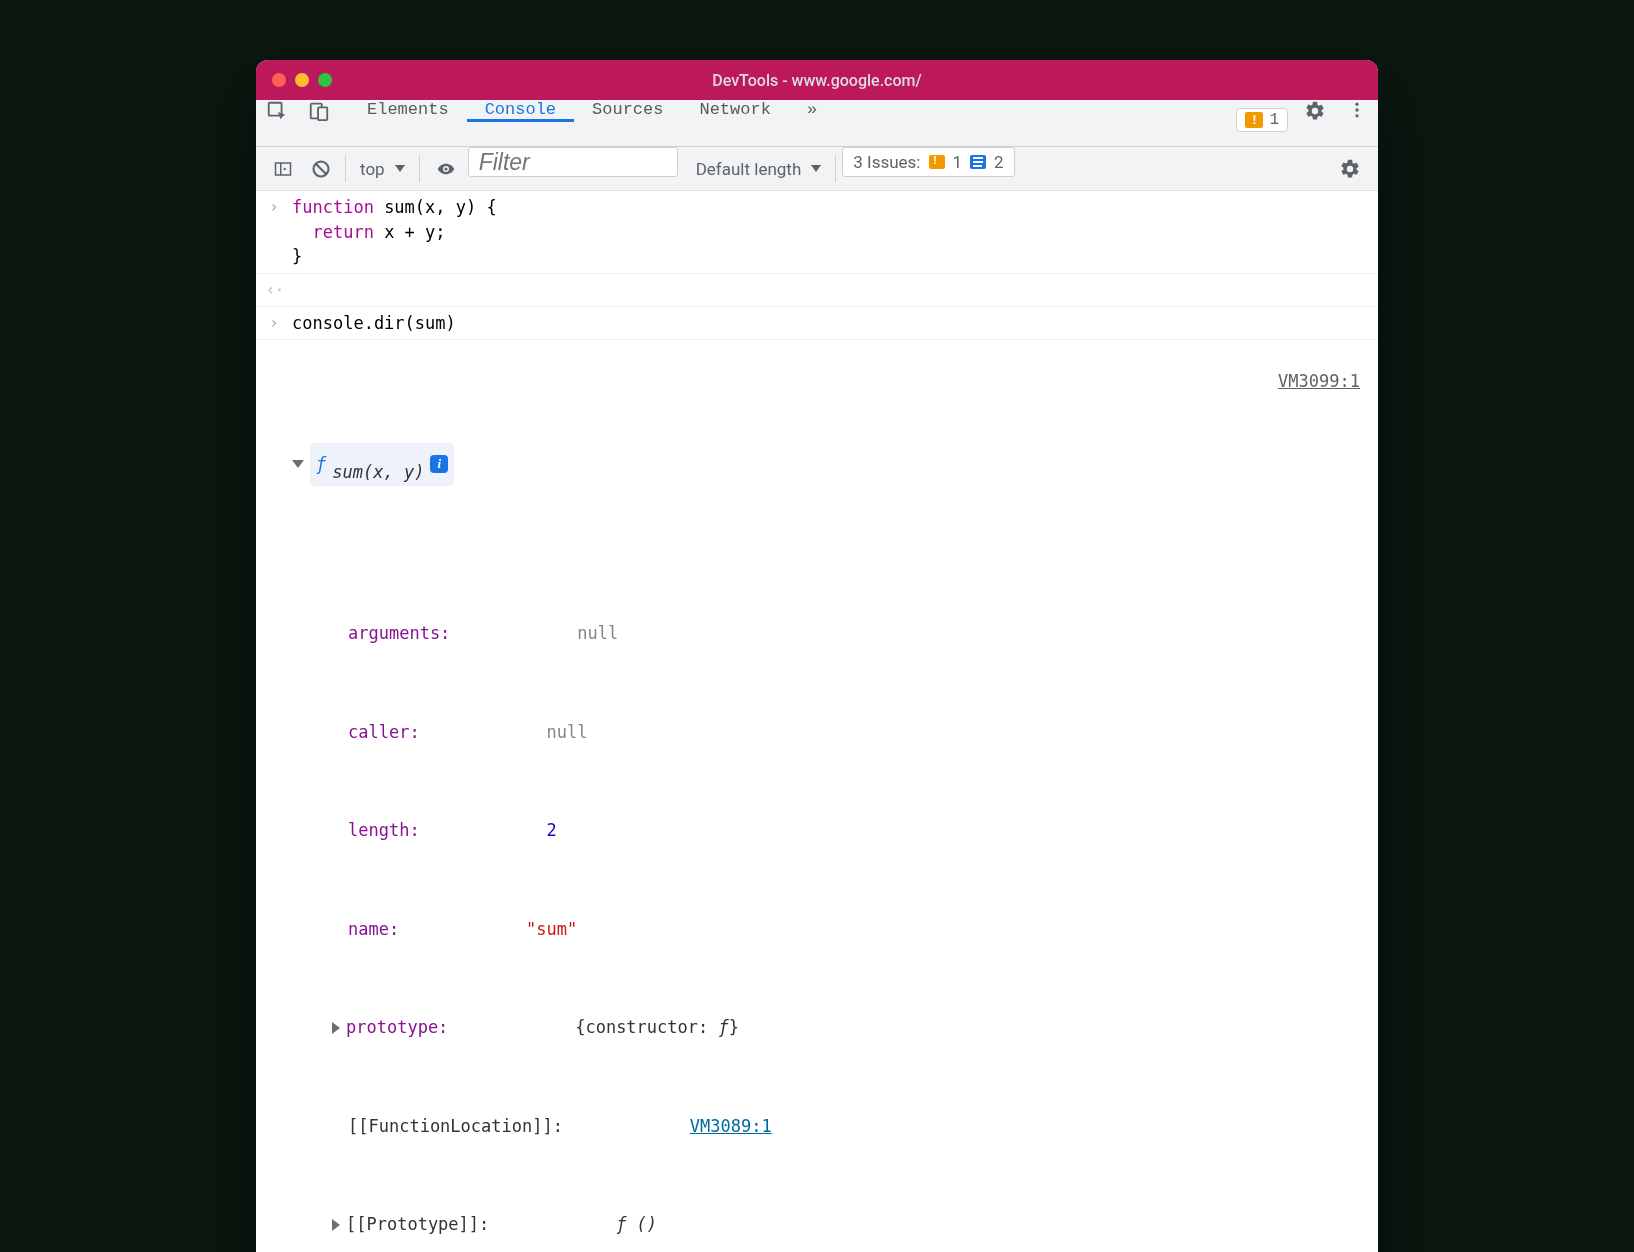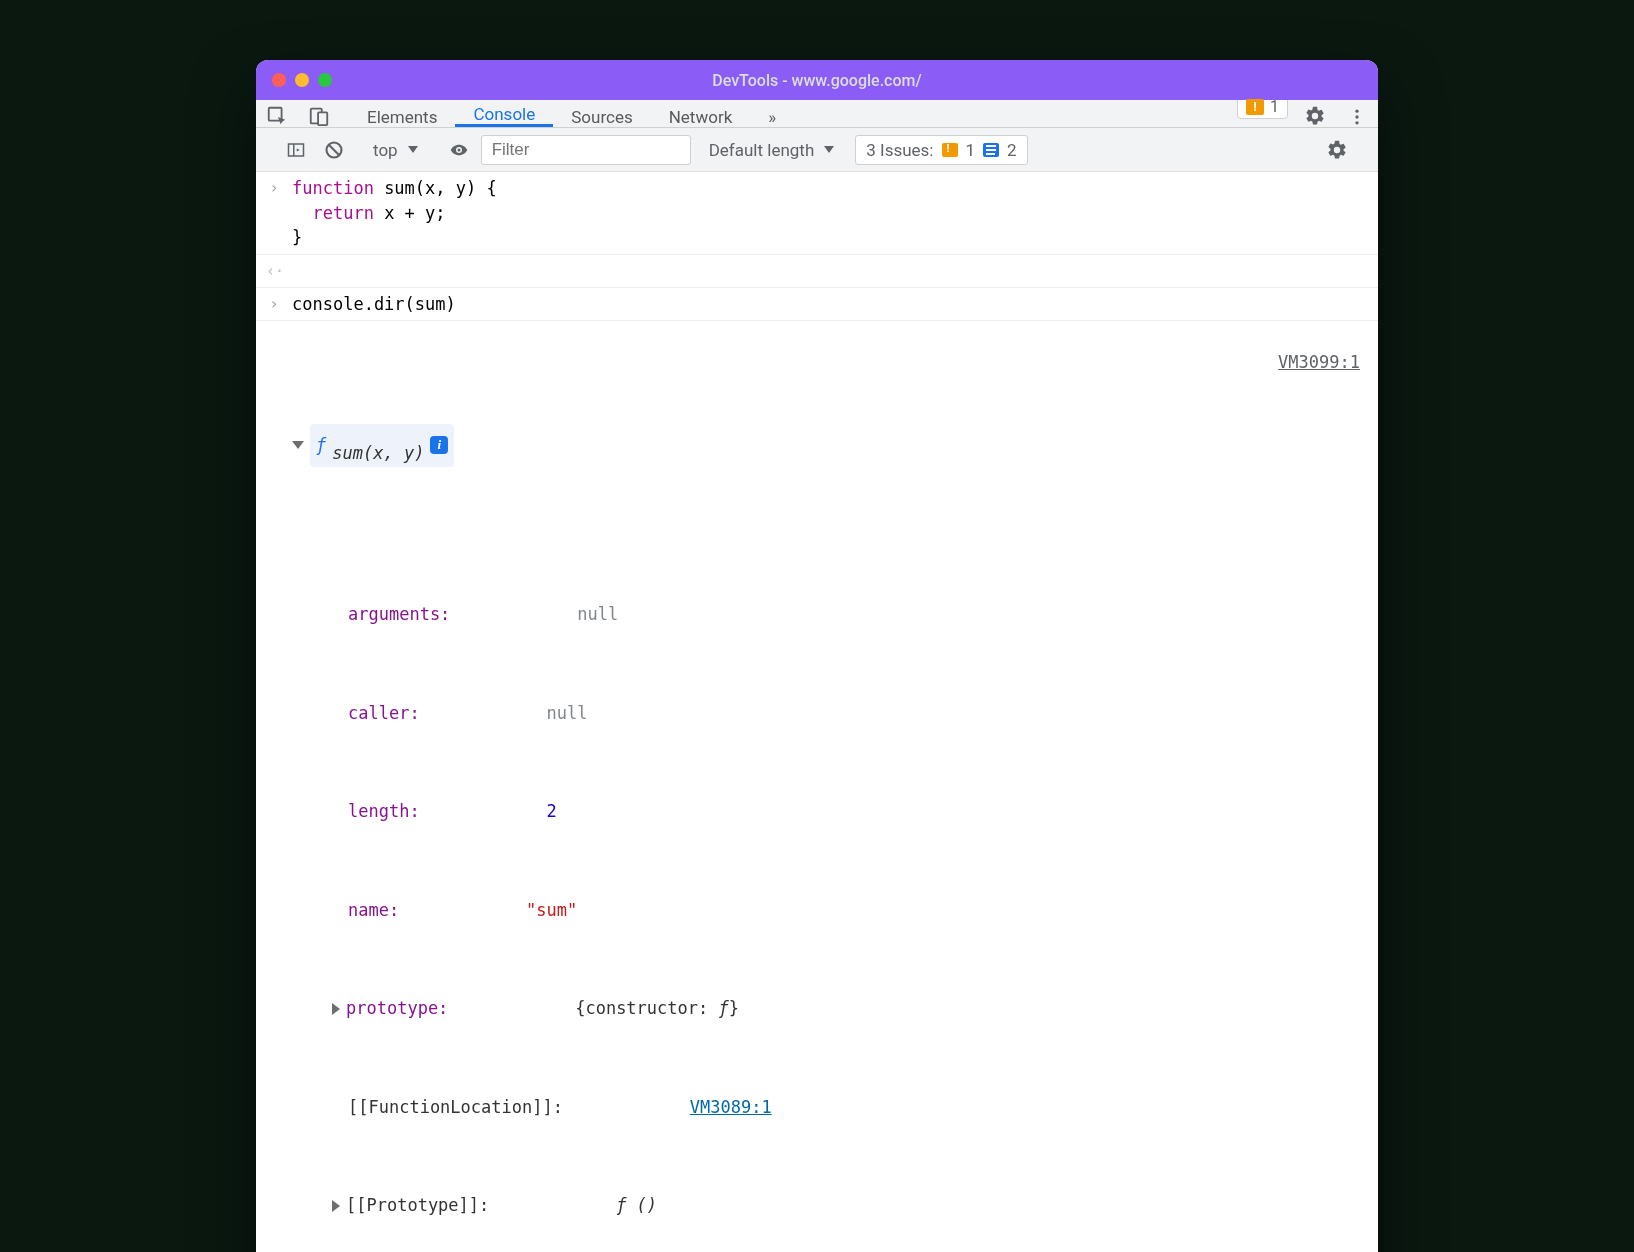--- a/index.html
+++ b/index.html
@@ -12,48 +12,49 @@
     align-items: flex-start;
   }
   .window {
     width: 1122px;
     background: #fff;
     border-radius: 12px;
     box-shadow: 0 30px 60px rgba(0,0,0,0.5);
     overflow: hidden;
   }
   .titlebar {
-    background: #8b5cf6;
+    background: #be185d;
     height: 40px;
     display: flex;
     align-items: center;
     padding: 0 16px;
     position: relative;
   }
   .traffic-lights { display: flex; gap: 9px; }
   .tl { width: 14px; height: 14px; border-radius: 50%; }
   .tl.close { background: #ff5f57; }
   .tl.min { background: #febc2e; }
   .tl.max { background: #28c840; }
   .title {
     position: absolute; left: 0; right: 0;
     text-align: center;
     color: #ddd;
     font-size: 16px;
     font-weight: 500;
     pointer-events: none;
   }
   .tabbar {
-    height: 28px;
+    height: 47px;
     border-bottom: 1px solid #d0d0d0;
     display: flex;
-    align-items: flex-end;
+    align-items: flex-start;
     background: #f1f3f4;
     font-size: 17px;
     color: #5f6368;
+    font-family: Liberation Mono, monospace;
   }
   .tabbar .iconbtn {
     width: 42px;
     display: flex; align-items: center; justify-content: center;
   }
   .vsep { width: 1px; background: #d0d0d0; margin: 8px 4px; }
   .tab {
     padding: 0 18px;
     display: flex; align-items: center;
     cursor: pointer;
@@ -80,25 +81,24 @@
     position: relative;
     display: inline-flex; align-items:center; justify-content:center;
     color: #fff; font-size: 12px; font-weight: bold;
   }
   .warn-icon::after { content:"!"; color:#fff; font-size:13px; font-weight:bold; line-height:1;}
   .gear-icon svg, .kebab-icon svg, .eye-icon svg, .inspect-icon svg, .device-icon svg, .play-icon svg, .noentry-icon svg { display:block; }
   .toolbar {
     height: 44px;
     border-bottom: 1px solid #e0e0e0;
     display: flex;
-    align-items: center;
     background: #f1f3f4;
     font-size: 17px;
     color: #5f6368;
-    padding: 0 22px;
+    padding: 0 9px;
     gap: 2px;
   }
   .toolbar .btn {
     padding: 4px 8px;
     display: flex; align-items: center; gap: 4px;
     border-radius: 2px;
   }
   .toolbar .pill {
     background: #fff;
     border: 1px solid #cfcfcf;
@@ -109,23 +109,24 @@
   }
   .dropdown-arrow {
     width: 0; height: 0;
     border-left: 5px solid transparent;
     border-right: 5px solid transparent;
     border-top: 7px solid #5f6368;
     margin-left: 6px;
   }
   .filter-input {
     border: none; outline: none;
-    font-size: 17px;
+    font-size: 23px;
     width: 150px;
     background: transparent;
+    font-style: italic;
   }
   .issues-pill { gap: 8px; }
   .chip-warn { background:#f29900; border-radius:2px; width:16px; height:14px; position:relative;}
   .chip-warn::after{content:"!"; color:#fff; font-size:11px; font-weight:bold; position:absolute; left:5px; top:-1px;}
   .chip-info { background:#1a73e8; border-radius:2px; width:16px; height:14px; position:relative;}
   .chip-info::after{content:""; background:#fff; width:8px; height:2px; position:absolute; left:4px; top:6px; box-shadow: 0 -4px 0 #fff, 0 4px 0 #fff;}
   .chip-info { display:inline-flex; align-items:center; justify-content:center;}
   .chip-info svg{display:block;}
 
   .console {

